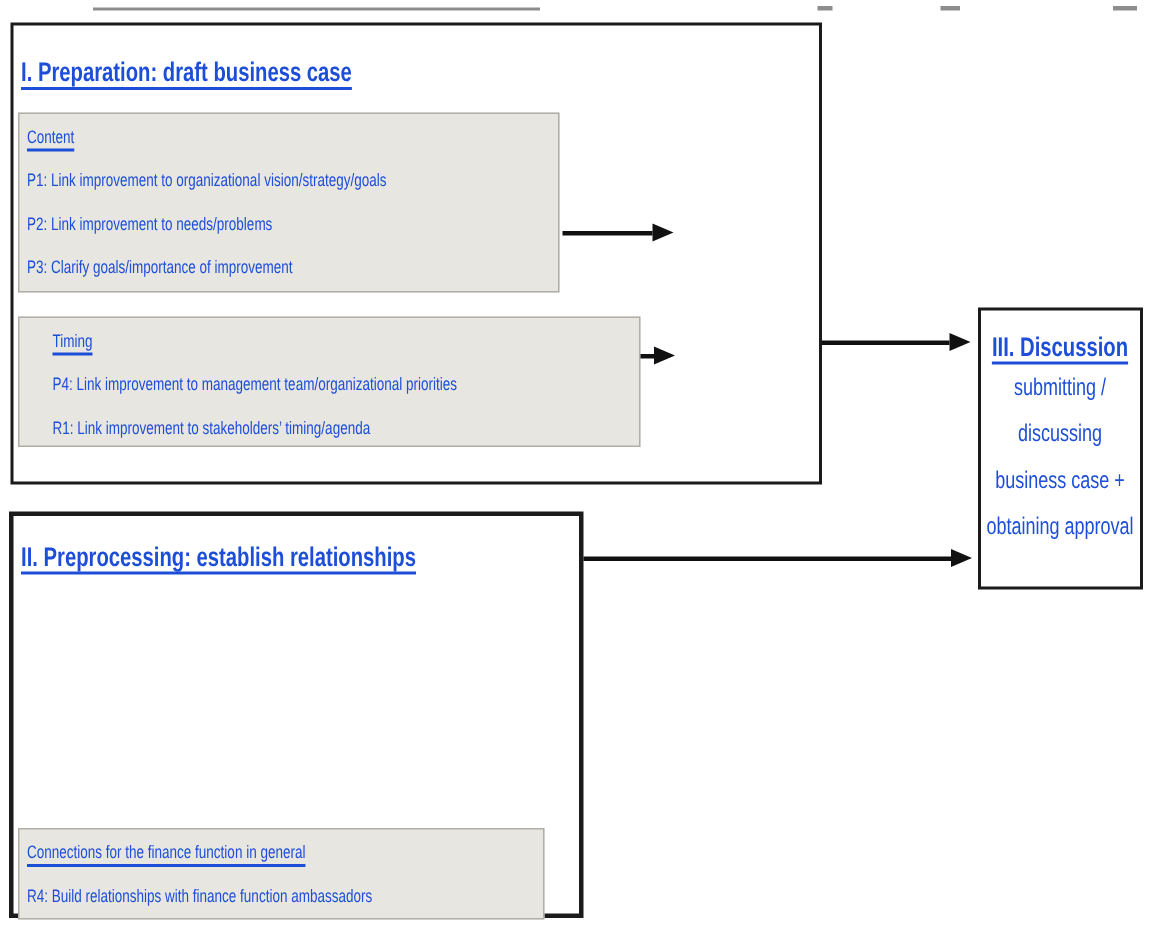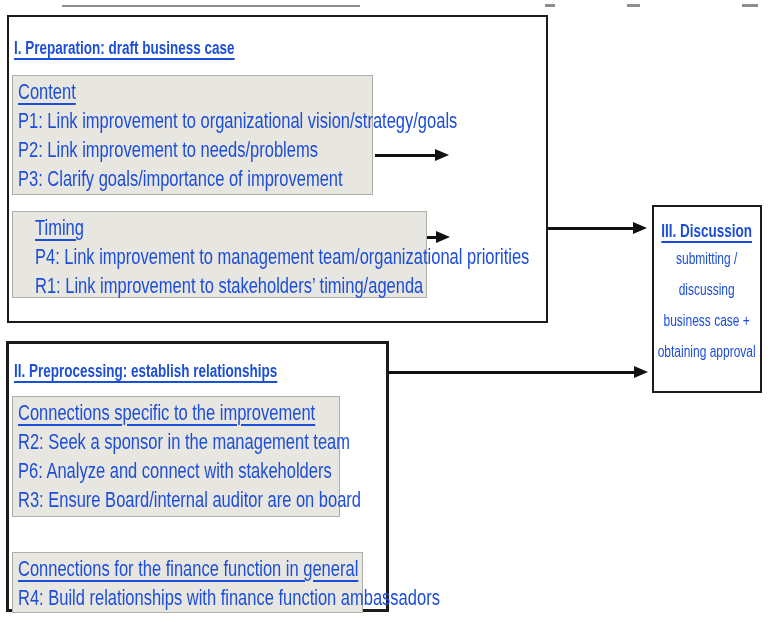--- a/index.html
+++ b/index.html
@@ -2,21 +2,21 @@
 <html><head>
 <meta charset="utf-8">
 <style>
   html,body{margin:0;padding:0;background:#ffffff;}
   #page{position:relative;width:772px;height:622px;background:#ffffff;overflow:hidden;
         font-family:"Liberation Sans",sans-serif;color:#1d4ed8;}
   
   .stagebox{position:absolute;box-sizing:border-box;border:2.5px solid #1b1b1b;background:#ffffff;}
   
   .panel{position:absolute;box-sizing:border-box;background:#e8e6e0;border:1.5px solid #b1aea7;
-         padding:1px 5px;font-size:22px;line-height:29px;}
+         padding:1px 5px;font-size:12px;line-height:29px;}
   
   .cond{position:absolute;transform:scaleX(0.75);transform-origin:0 50%;white-space:nowrap;}
   .cx{width:133.34%;transform:scaleX(0.75);transform-origin:0 0;}
   .cxc{width:133.34%;margin-left:-16.67%;transform:scaleX(0.75);transform-origin:50% 0;text-align:center;}
   .nw{white-space:nowrap;}
   .u{text-decoration:underline;text-underline-offset:4px;text-decoration-thickness:1.5px;}
   .title{font-weight:bold;font-size:18px;line-height:24px;text-decoration:underline;
          text-underline-offset:4px;text-decoration-thickness:2px;}
   
   .aline{position:absolute;height:3px;background:#111;}
@@ -54,28 +54,20 @@
       <div class="nw u">Timing</div>
       <div class="nw">P4: Link improvement to management team/organizational priorities</div>
       <div class="nw">R1: Link improvement to stakeholders’ timing/agenda</div>
     </div>
   </div>
 
 
   <div class="stagebox" style="left:6px;top:341px;width:383px;height:271px;border-width:3px;"></div>
   <div class="cond title" style="left:14px;top:359px;">II. Preprocessing: establish relationships</div>
 
-  <div class="panel" style="left:12px;top:396px;width:328px;height:121px;">
-    <div class="cx">
-      <div class="nw u">Connections specific to the improvement</div>
-      <div class="nw">R2: Seek a sponsor in the management team</div>
-      <div class="nw">P6: Analyze and connect with stakeholders</div>
-      <div class="nw">R3: Ensure Board/internal auditor are on board</div>
-    </div>
-  </div>
 
   <div class="panel" style="left:12px;top:536px;width:351px;height:61px;margin-top:16px;">
     <div class="cx">
       <div class="nw u">Connections for the finance function in general</div>
       <div class="nw">R4: Build relationships with finance function ambassadors</div>
     </div>
   </div>
 
   <div class="stagebox" style="left:652px;top:205px;width:110px;height:188px;padding:12px 3px 0;">
     <div class="cxc">

